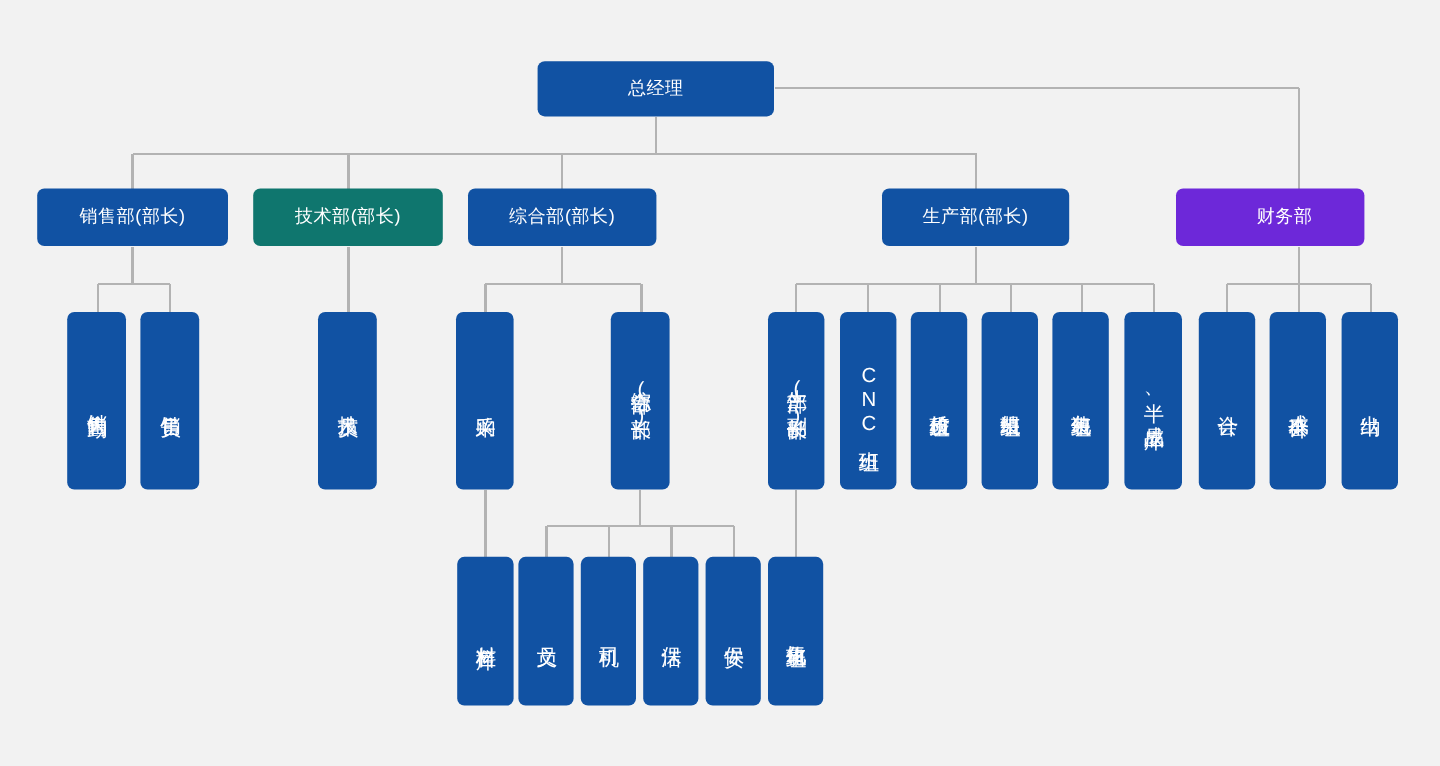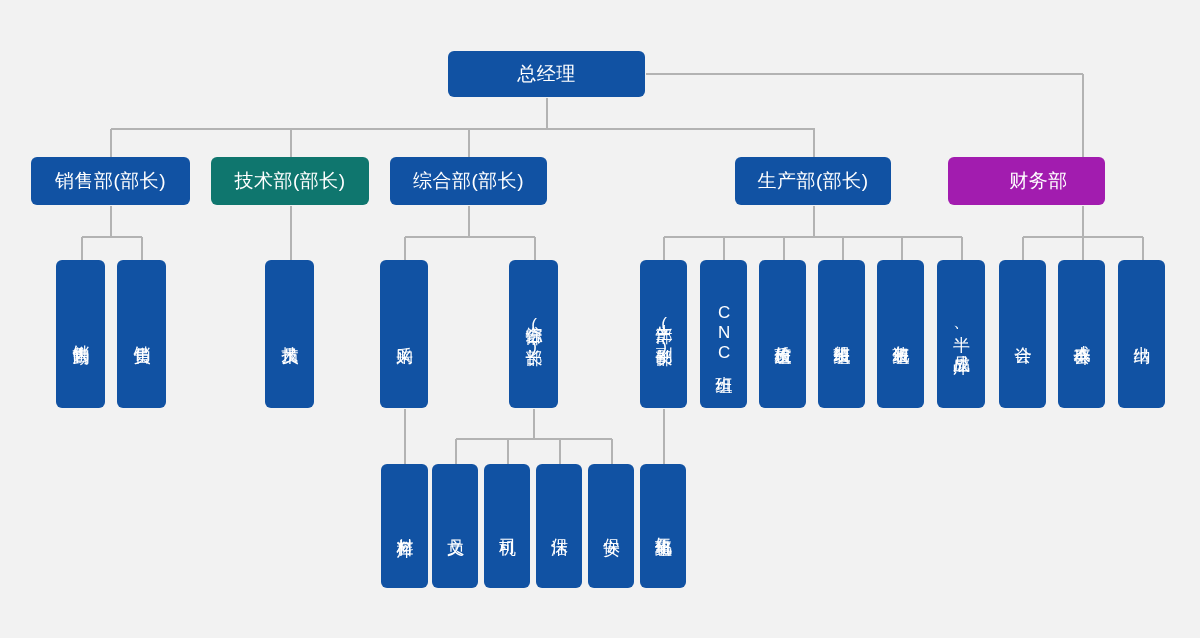--- a/index.html
+++ b/index.html
@@ -35,21 +35,21 @@
     color: #ffffff;
     box-sizing: border-box;
     display: flex;
     align-items: center;
     justify-content: center;
     text-align: center;
     line-height: 1.18;
     letter-spacing: 0.5px;
   }
   .node.horiz {
-    font-size: 19px;
+    font-size: 15px;
   }
   .node.vert {
     writing-mode: vertical-rl;
     text-orientation: upright;
     font-size: 17px;
     letter-spacing: 1px;
   }
   .node.vert .lbl {
     writing-mode: vertical-rl;
     text-orientation: upright;
@@ -113,21 +113,21 @@
       </div>
       <div class="node horiz" style="left: 211px; top: 157px; width: 158px; height: 48px; background: #0f766e; color: rgb(255, 255, 255);">
         <span class="lbl">技术部(部长)</span>
       </div>
       <div class="node horiz" style="left: 390px; top: 157px; width: 157px; height: 48px; background: rgb(17, 82, 163); color: rgb(255, 255, 255);">
         <span class="lbl">综合部(部长)</span>
       </div>
       <div class="node horiz" style="left: 735px; top: 157px; width: 156px; height: 48px; background: rgb(17, 82, 163); color: rgb(255, 255, 255);">
         <span class="lbl">生产部(部长)</span>
       </div>
-      <div class="node horiz" style="left: 948px; top: 157px; width: 157px; height: 48px; background: #a21caf; color: rgb(255, 255, 255); padding-left: 24px;">
+      <div class="node horiz" style="left: 980px; top: 157px; width: 157px; height: 48px; background: #6d28d9; color: rgb(255, 255, 255); padding-left: 24px;">
         <span class="lbl">财务部</span>
       </div>
       <div class="node vert" style="left: 56px; top: 260px; width: 49px; height: 148px; background: rgb(17, 82, 163); color: rgb(255, 255, 255);">
         <span class="lbl">销售内勤</span>
       </div>
       <div class="node vert" style="left: 117px; top: 260px; width: 49px; height: 148px; background: rgb(17, 82, 163); color: rgb(255, 255, 255);">
         <span class="lbl">销售员</span>
       </div>
       <div class="node vert" style="left: 265px; top: 260px; width: 49px; height: 148px; background: rgb(17, 82, 163); color: rgb(255, 255, 255);">
         <span class="lbl">技术员</span>

